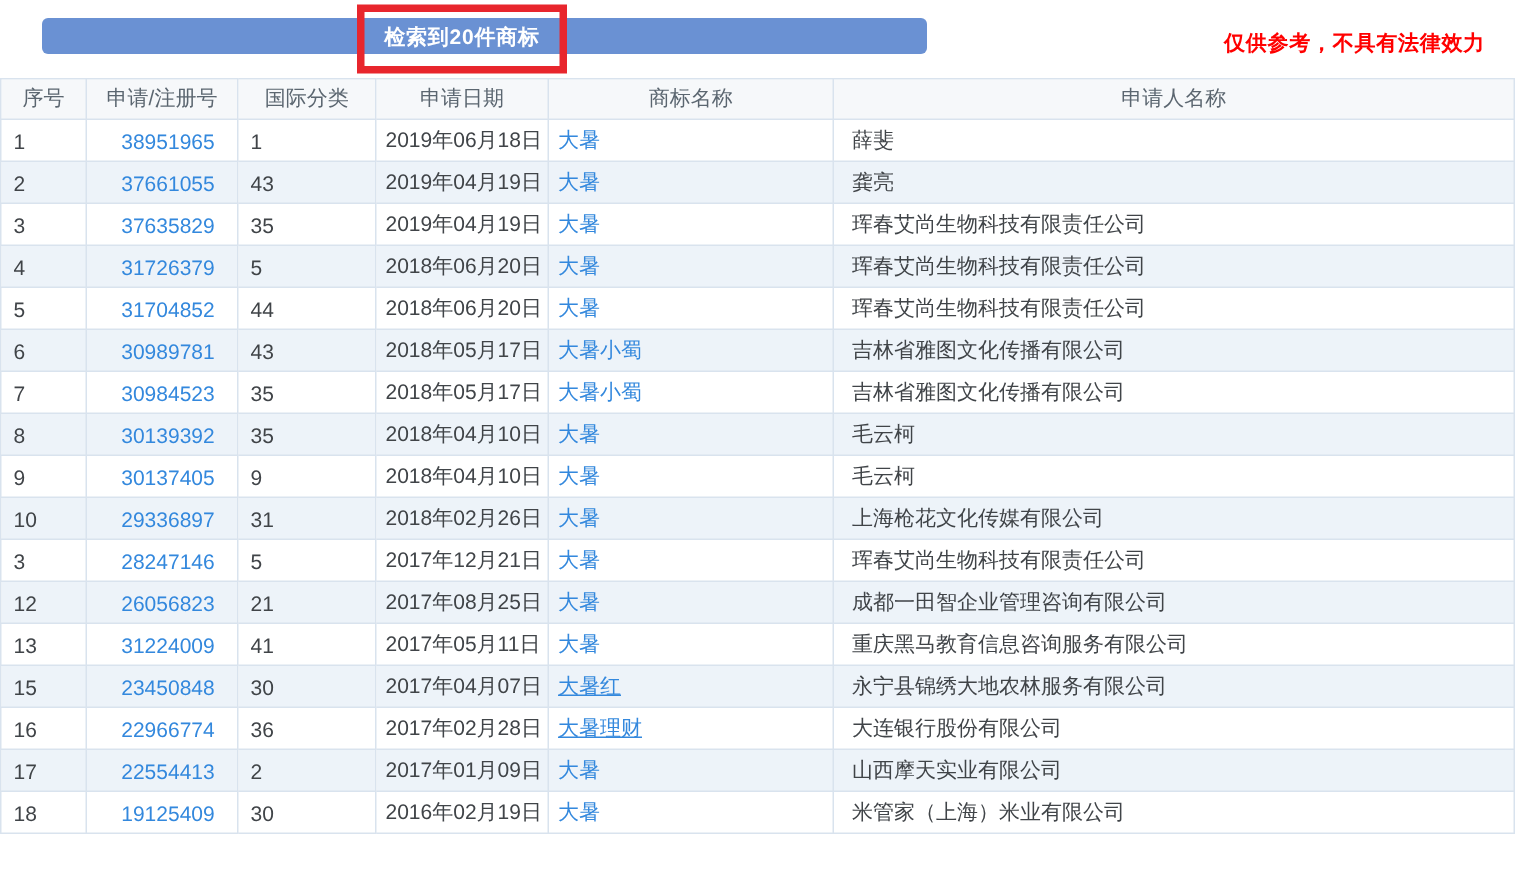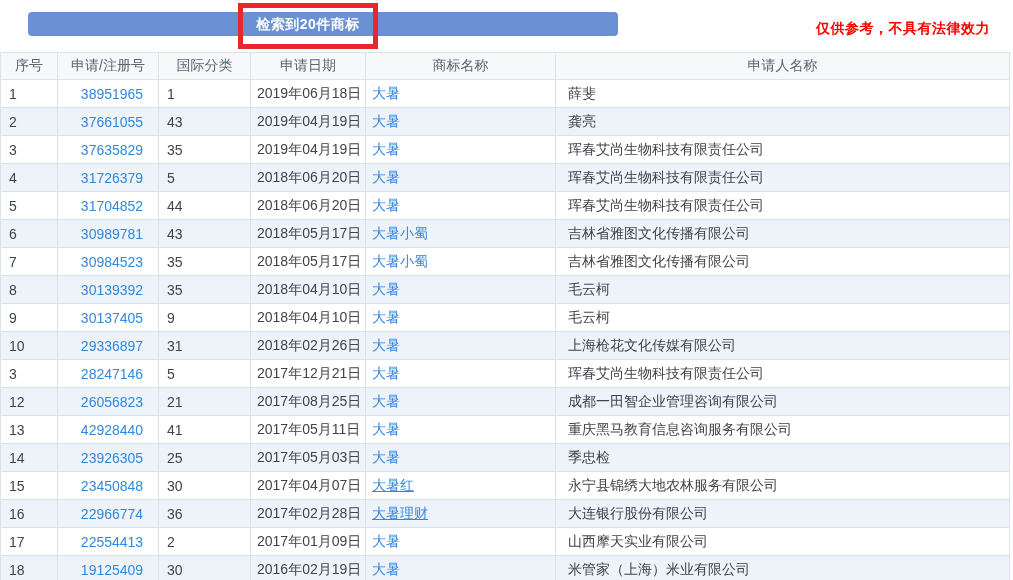--- a/index.html
+++ b/index.html
@@ -168,33 +168,25 @@
         <tr>
           <td class="c1">12</td>
           <td class="c2 link">26056823</td>
           <td class="c3">21</td>
           <td class="c4">2017年08月25日</td>
           <td class="c5 link">大暑</td>
           <td class="c6">成都一田智企业管理咨询有限公司</td>
         </tr>
         <tr>
           <td class="c1">13</td>
-          <td class="c2 link">42928440</td>
+          <td class="c2 link">31224009</td>
           <td class="c3">41</td>
           <td class="c4">2017年05月11日</td>
           <td class="c5 link">大暑</td>
           <td class="c6">重庆黑马教育信息咨询服务有限公司</td>
-        </tr>
-        <tr>
-          <td class="c1">14</td>
-          <td class="c2 link">23926305</td>
-          <td class="c3">25</td>
-          <td class="c4">2017年05月03日</td>
-          <td class="c5 link">大暑</td>
-          <td class="c6">季忠检</td>
         </tr>
         <tr>
           <td class="c1">15</td>
           <td class="c2 link">23450848</td>
           <td class="c3">30</td>
           <td class="c4">2017年04月07日</td>
           <td class="c5 link underline">大暑红</td>
           <td class="c6">永宁县锦绣大地农林服务有限公司</td>
         </tr>
         <tr>

